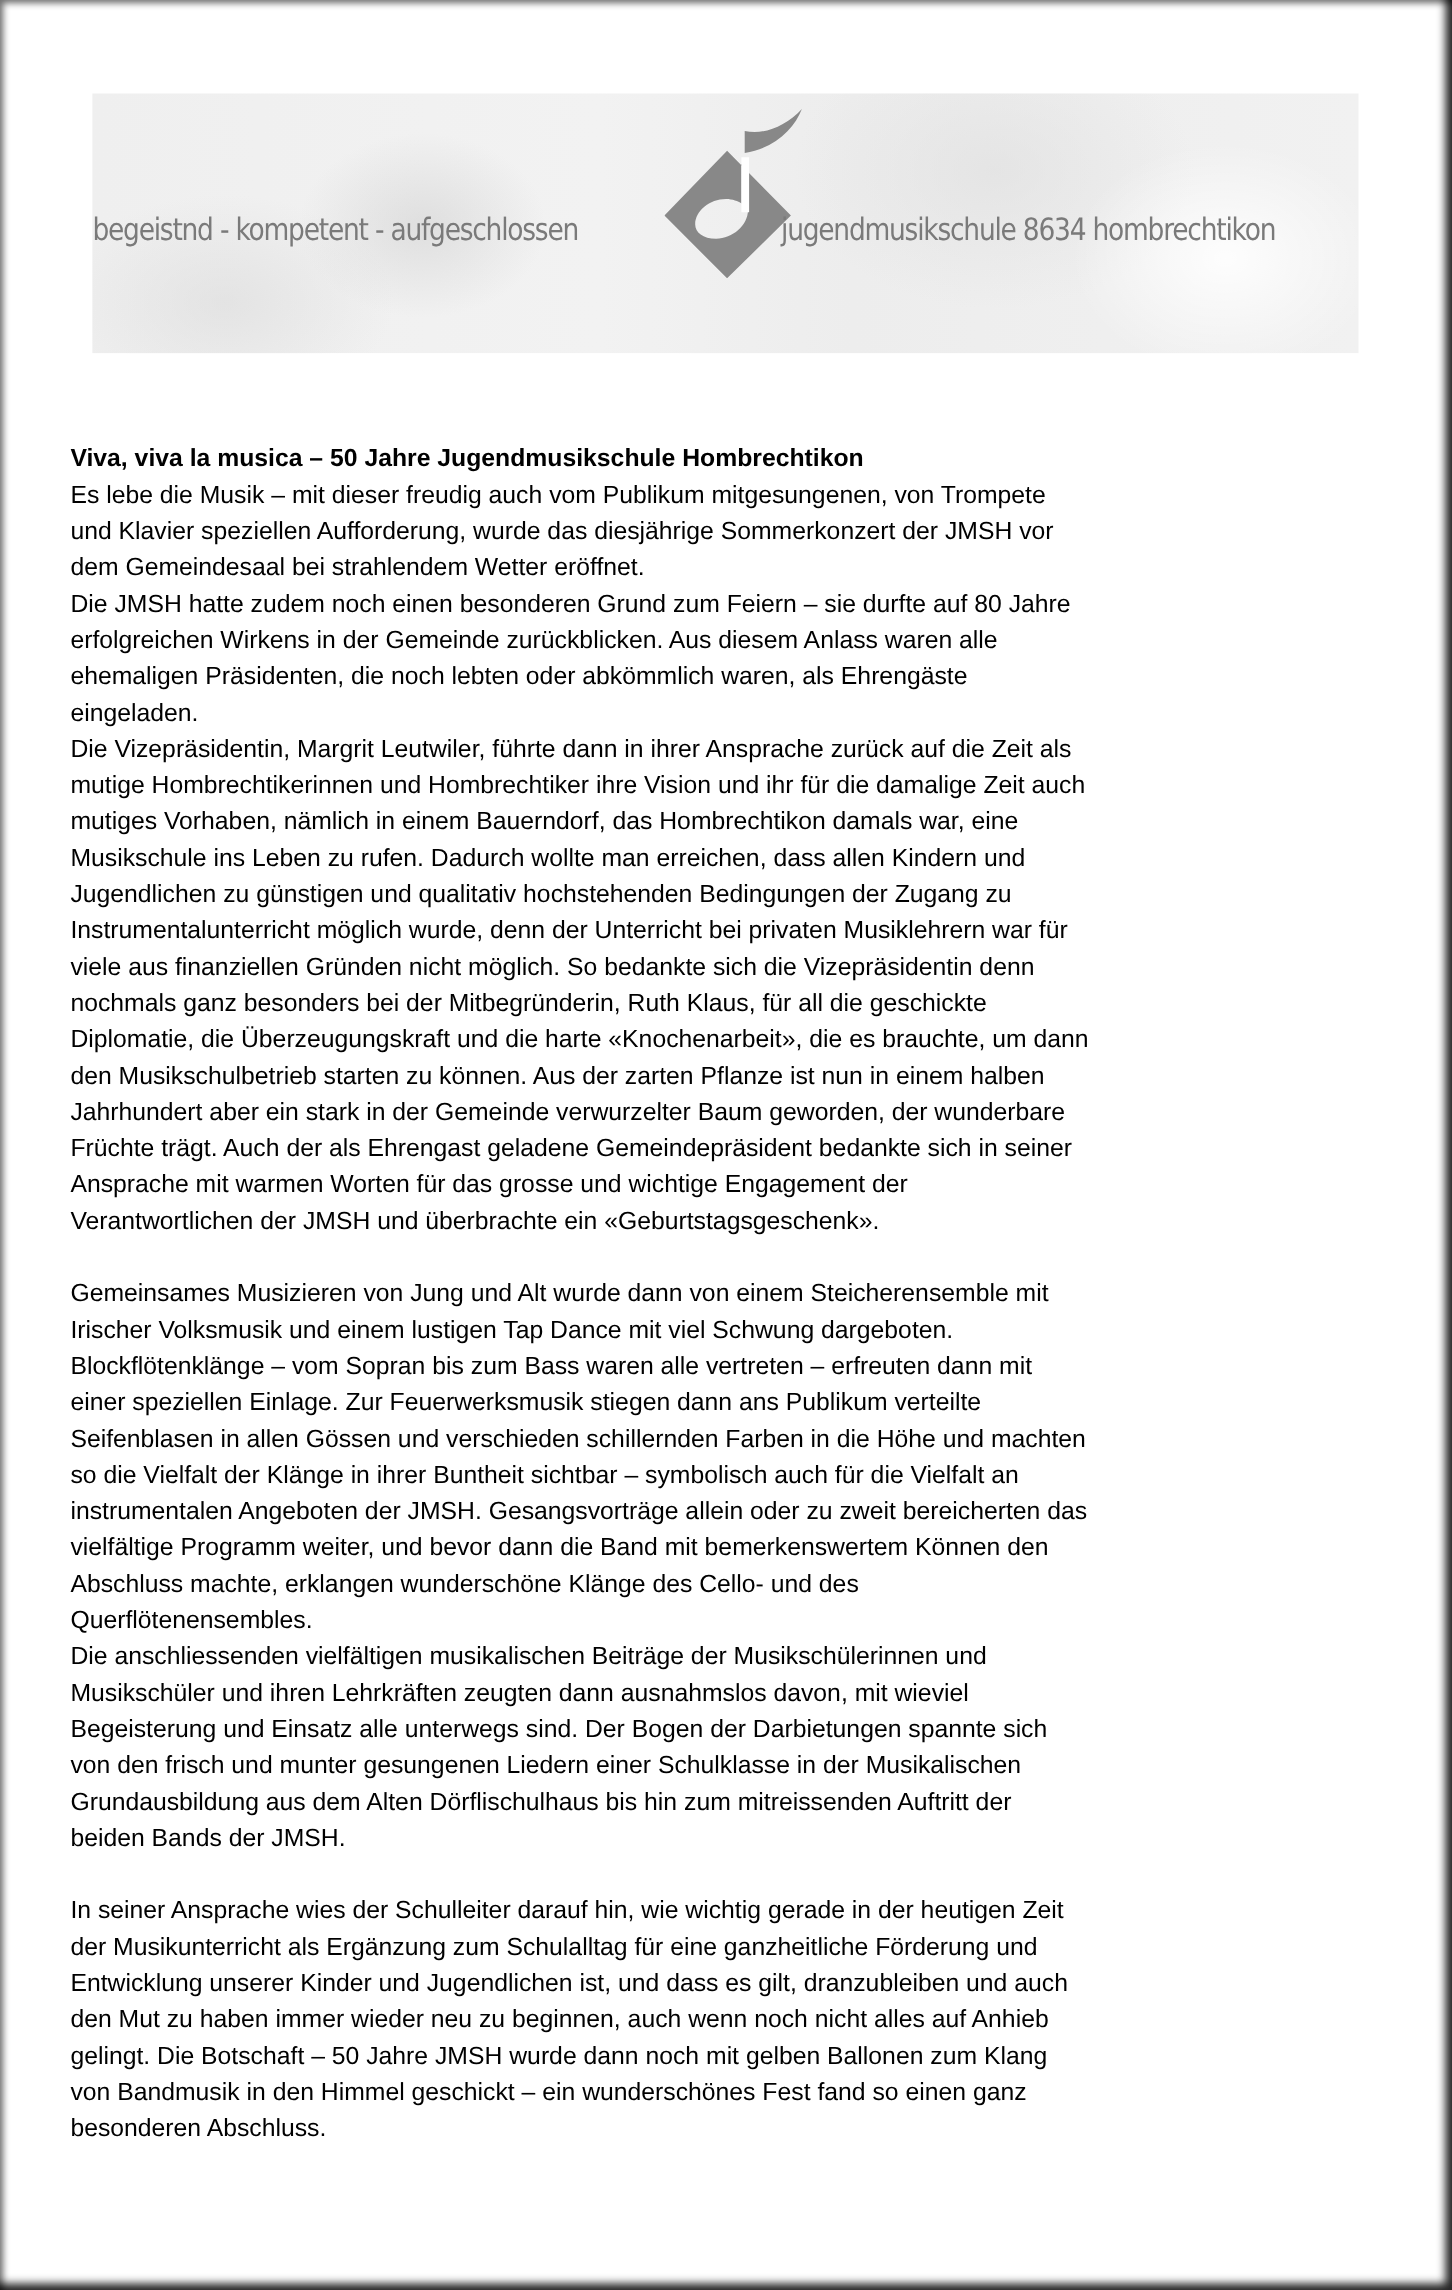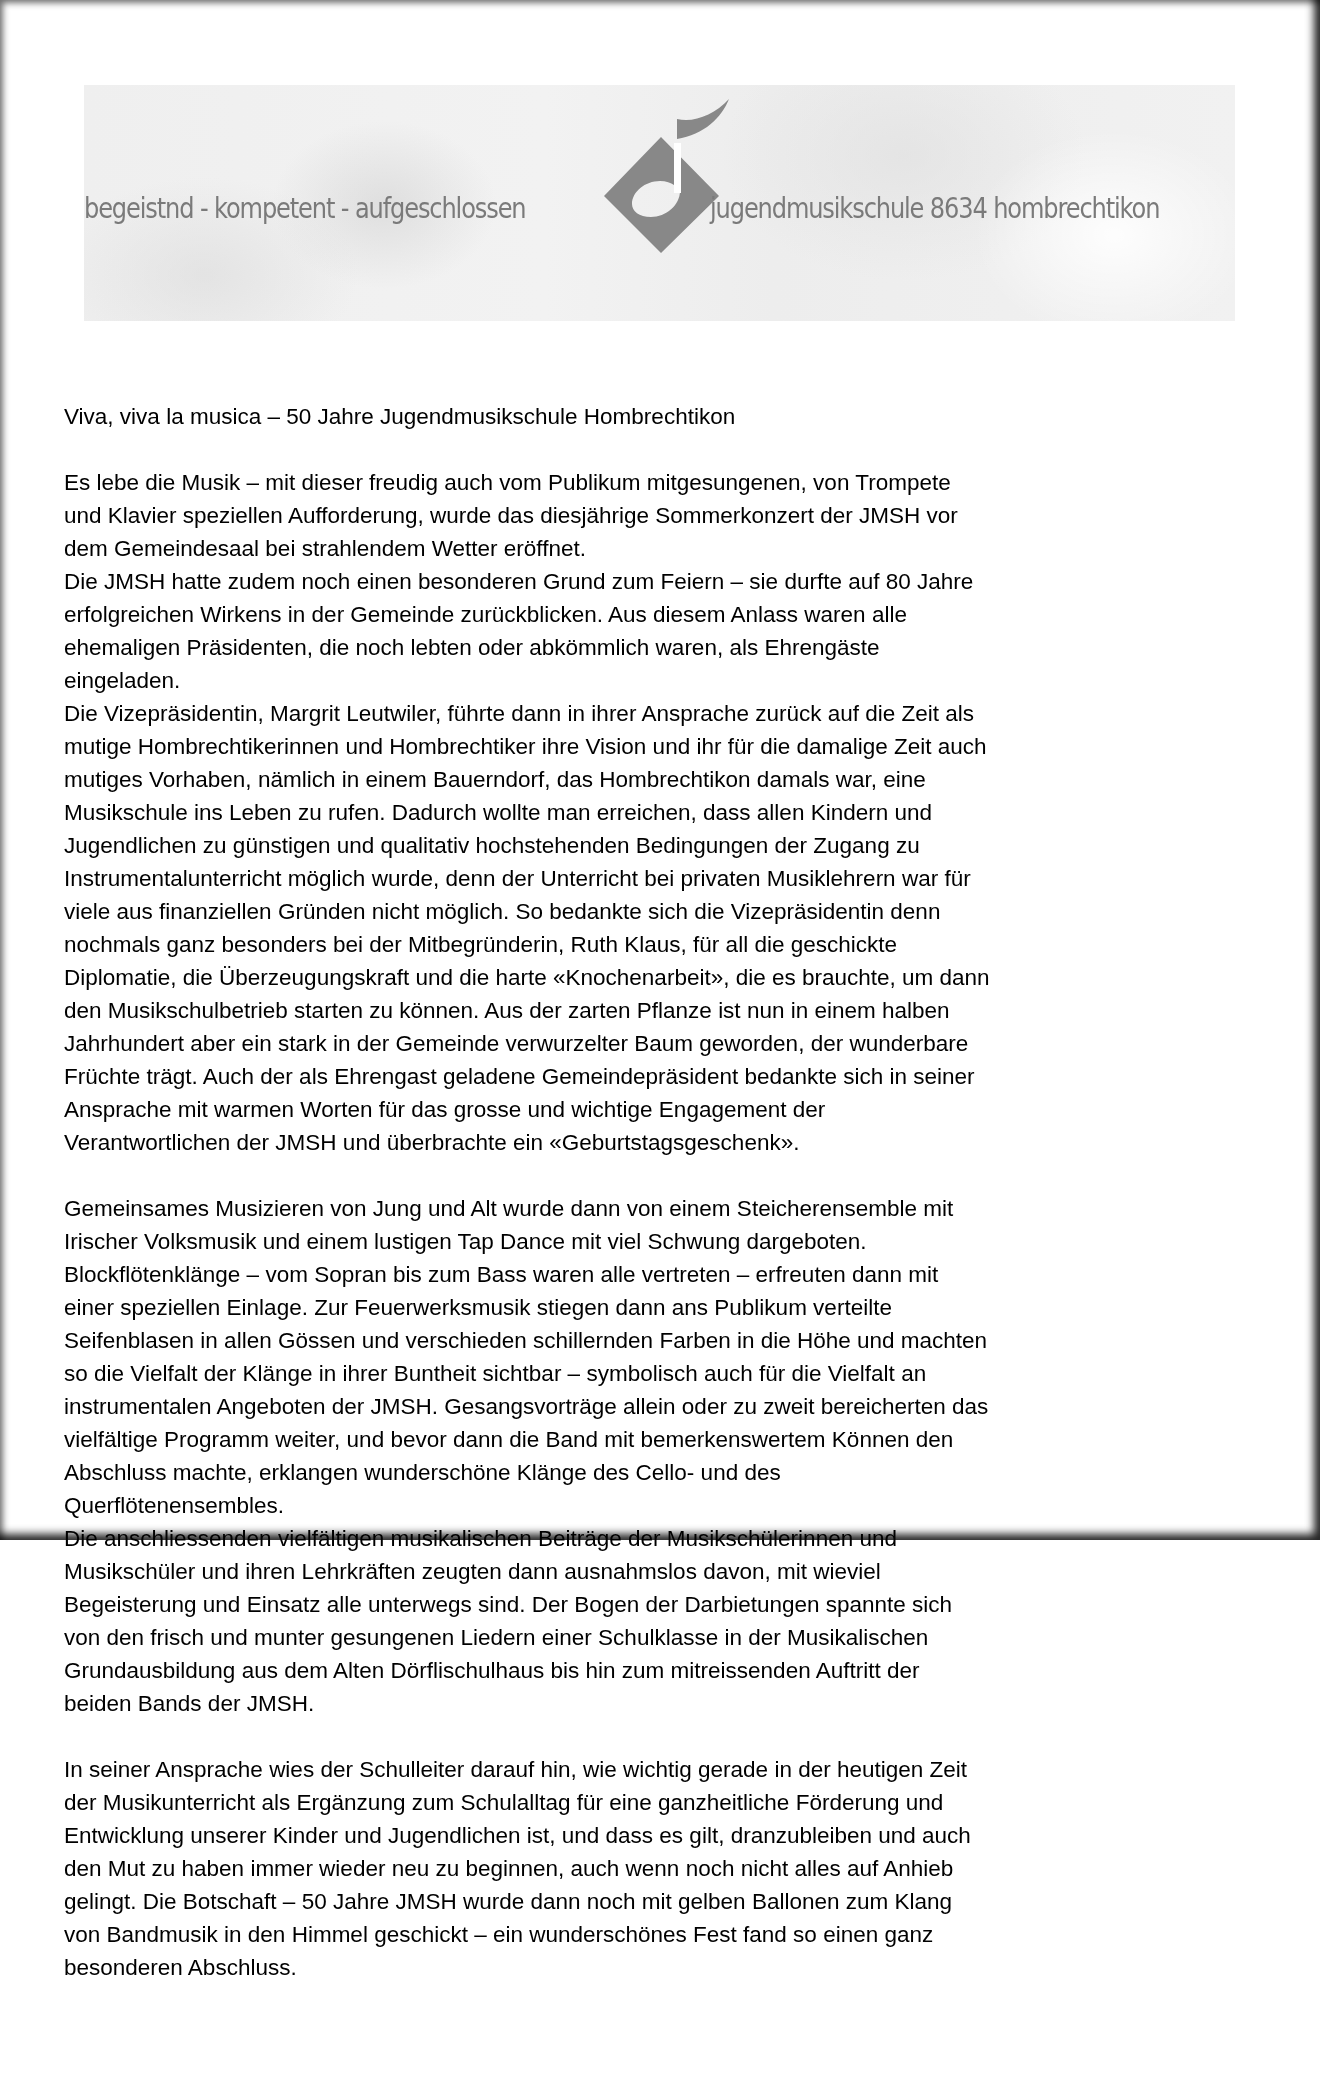--- a/index.html
+++ b/index.html
@@ -9,21 +9,21 @@
     }
     body {
       width: 1320px;
       height: 2082px;
       position: relative;
       overflow: hidden;
     }
     .frame {
       position: absolute;
       left: 0; top: 0;
-      width: 1320px; height: 1540px;
+      width: 1320px; height: 2082px;
       box-sizing: border-box;
       background: #ffffff;
       box-shadow:
         inset 4px 4px 6px -1px rgba(0,0,0,0.55),
         inset -7px -7px 8px -1px rgba(0,0,0,0.85);
     }
     .banner {
       position: absolute;
       left: 84px;
       top: 85px;
@@ -66,21 +66,21 @@
       font-family: "Liberation Sans", sans-serif;
       font-size: 22.5px;
       line-height: 33px;
       color: #000000;
     }
     .article p {
       margin: 0;
       white-space: pre-line;
     }
     .article .title {
-      margin-bottom: 33px;
+      font-weight: bold;
     }
     .article .para {
       margin: 0;
     }
     .article .gap {
       height: 33px;
     }
   </style>
 </head>
 <body>

